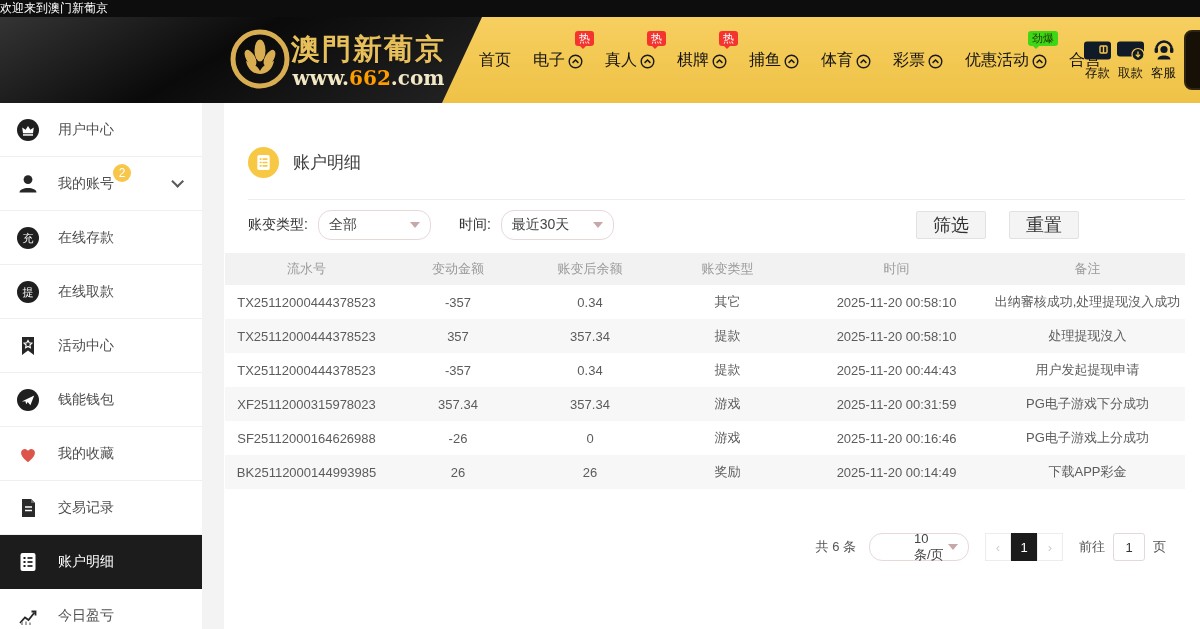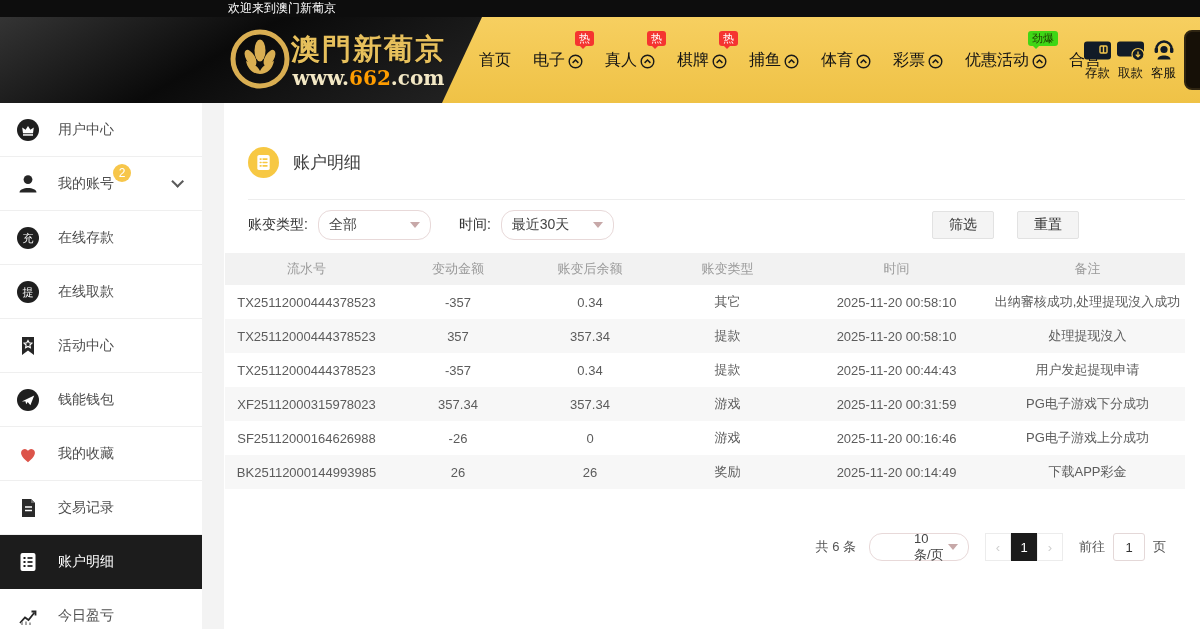--- a/index.html
+++ b/index.html
@@ -1,20 +1,20 @@
 <!DOCTYPE html>
 <html><head>
 <meta charset="utf-8">
 <style>
   * { box-sizing: border-box; margin: 0; padding: 0; }
   html, body { width: 1200px; height: 629px; overflow: hidden; }
   body { font-family: "Liberation Sans", sans-serif; background: #f3f3f3; position: relative; }
 
   
-  .topbar { height: 17px; background: #0d0d0d; color: #ffffff; font-size: 12px; line-height: 17px; padding-left: 228px; }
+  .topbar { height: 17px; background: #0d0d0d; color: #ffffff; font-size: 12px; line-height: 17px; }
 
   
   .header { position: relative; height: 86px; background: linear-gradient(180deg, #f7cf60, #efc246); overflow: hidden; }
   .header-dark { position: absolute; left: 0; top: 0; width: 482px; height: 86px;
     background: linear-gradient(150deg, #343434 0%, #0a0a0a 45%, #242424 100%);
     clip-path: polygon(0 0, 100% 0, 91.7% 100%, 0 100%); }
   .brand { position: absolute; left: 229px; top: 11px; display: flex; align-items: center; cursor: pointer; }
   .brand-text { display: flex; flex-direction: column; align-items: center; }
   .brand-title { font-family: "DejaVu Serif", serif; font-weight: bold; font-size: 29px; line-height: 33px;
     color: #e7c05c; letter-spacing: 2px; text-shadow: 0 1px 1px #00000066; }
@@ -62,21 +62,21 @@
   .filters { margin: 10px 15px 0 24px; height: 30px; display: flex; align-items: center; }
   .filter-label { font-size: 14px; color: #333; margin-right: 10px; }
   .sel { width: 113px; height: 30px; border: 1px solid #e8d9d9; border-radius: 13px; background: #fff; display: flex;
     align-items: center; padding: 0 10px; font-size: 14px; color: #444; cursor: pointer; justify-content: center; }
   .sel .caret { margin-left: auto; width: 0; height: 0; border-left: 5px solid transparent; border-right: 5px solid transparent;
     border-top: 6px solid #c7a8a8; }
   .sel.time { margin-right: 0; }
   .gap28 { width: 28px; }
   .btn-group { margin-left: auto; margin-right: 106px; display: flex; gap: 23px; }
   .btn { height: 28px; padding: 0 16px; background: #f4f4f4; border: 1px solid #e2e2e2; border-radius: 2px;
-    font-size: 14px; color: #333; cursor: pointer; font-family: "Liberation Sans", sans-serif; }
+    font-size: 18px; color: #333; cursor: pointer; font-family: "Liberation Sans", sans-serif; }
 
   
   table.acct { margin: 13px 15px 0 1px; border-collapse: collapse; table-layout: fixed; width: 960px; font-size: 13px; }
   table.acct thead tr { background: #f2f2f2; height: 32px; }
   table.acct th { font-weight: normal; color: #9a9a9a; }
   table.acct tbody tr { height: 34px; }
   table.acct tbody tr:nth-child(even) { background: #f7f7f7; }
   table.acct td { text-align: center; color: #5c5c5c; overflow: hidden; white-space: nowrap; }
   td.neg { color: #67c23a; }
   td.amount { color: #333; }

